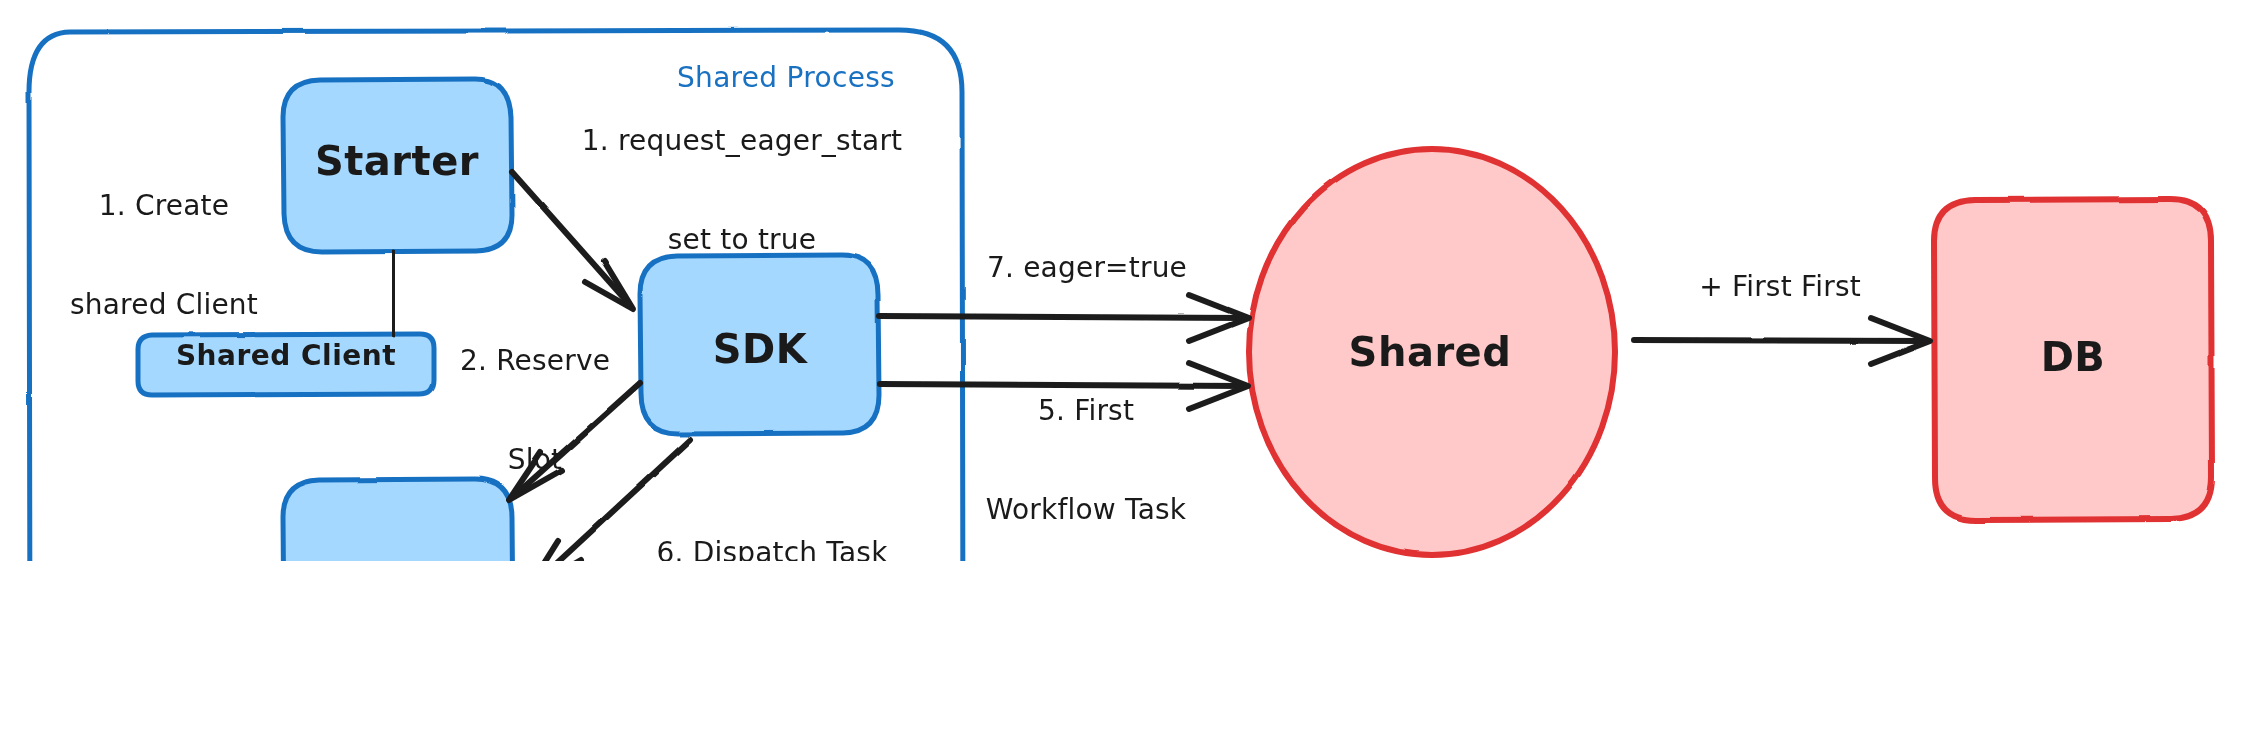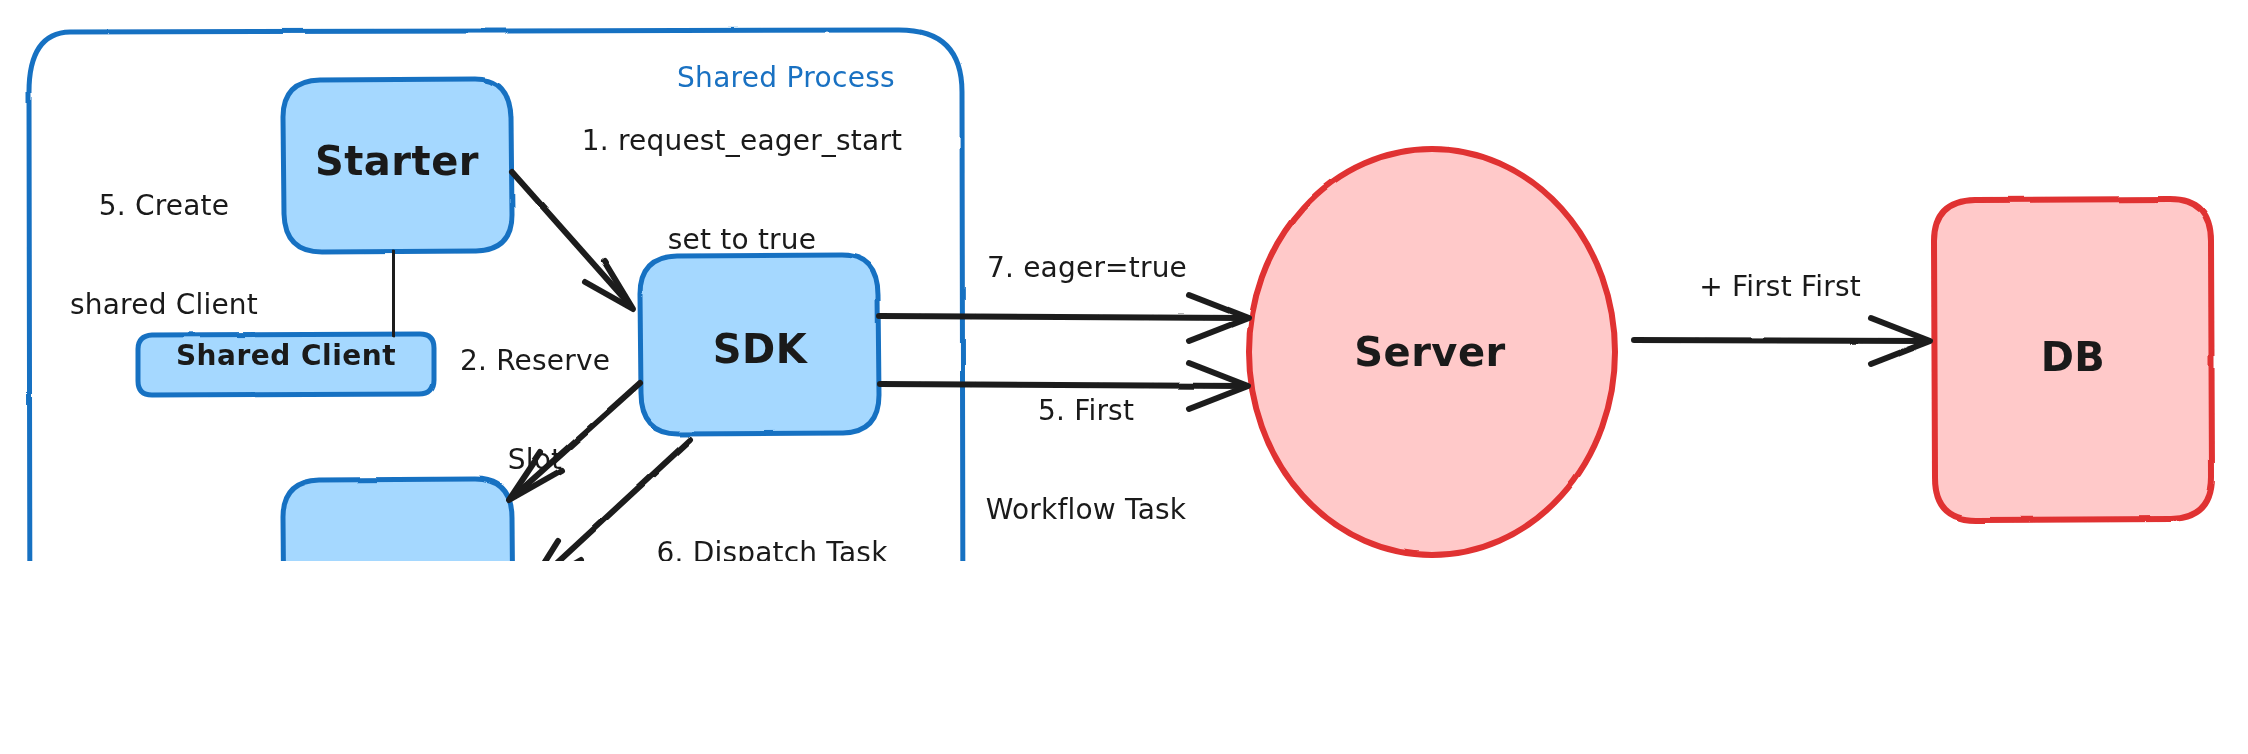--- a/index.html
+++ b/index.html
@@ -138,26 +138,26 @@
 
   <div class="group-label ctr" style="left:786px; top:78px;">Shared Process</div>
 
   <div class="node-label ctr" style="left:397px; top:162px;">Starter</div>
 
   <div class="node-label small ctr" style="left:286px; top:356px;">Shared Client</div>
 
 
   <div class="node-label ctr" style="left:760px; top:350px;">SDK</div>
 
-  <div class="node-label ctr" style="left:1430px; top:353px;">Server</div>
+  <div class="node-label ctr" style="left:1430px; top:353px;">Shared</div>
 
   <div class="node-label ctr" style="left:2073px; top:358px;text-align:right;">DB</div>
 
   <div class="edge-label ctr" style="left:164px; top:255px;">
-    <div>5. Create</div>
+    <div>1. Create</div>
     <div>shared Client</div>
   </div>
 
   <div class="edge-label ctr" style="left:742px; top:190px;">
     <div>1. request_eager_start</div>
     <div>set to true</div>
   </div>
 
   <div class="edge-label ctr" style="left:535px; top:410px;">
     <div>2. Reserve</div>

